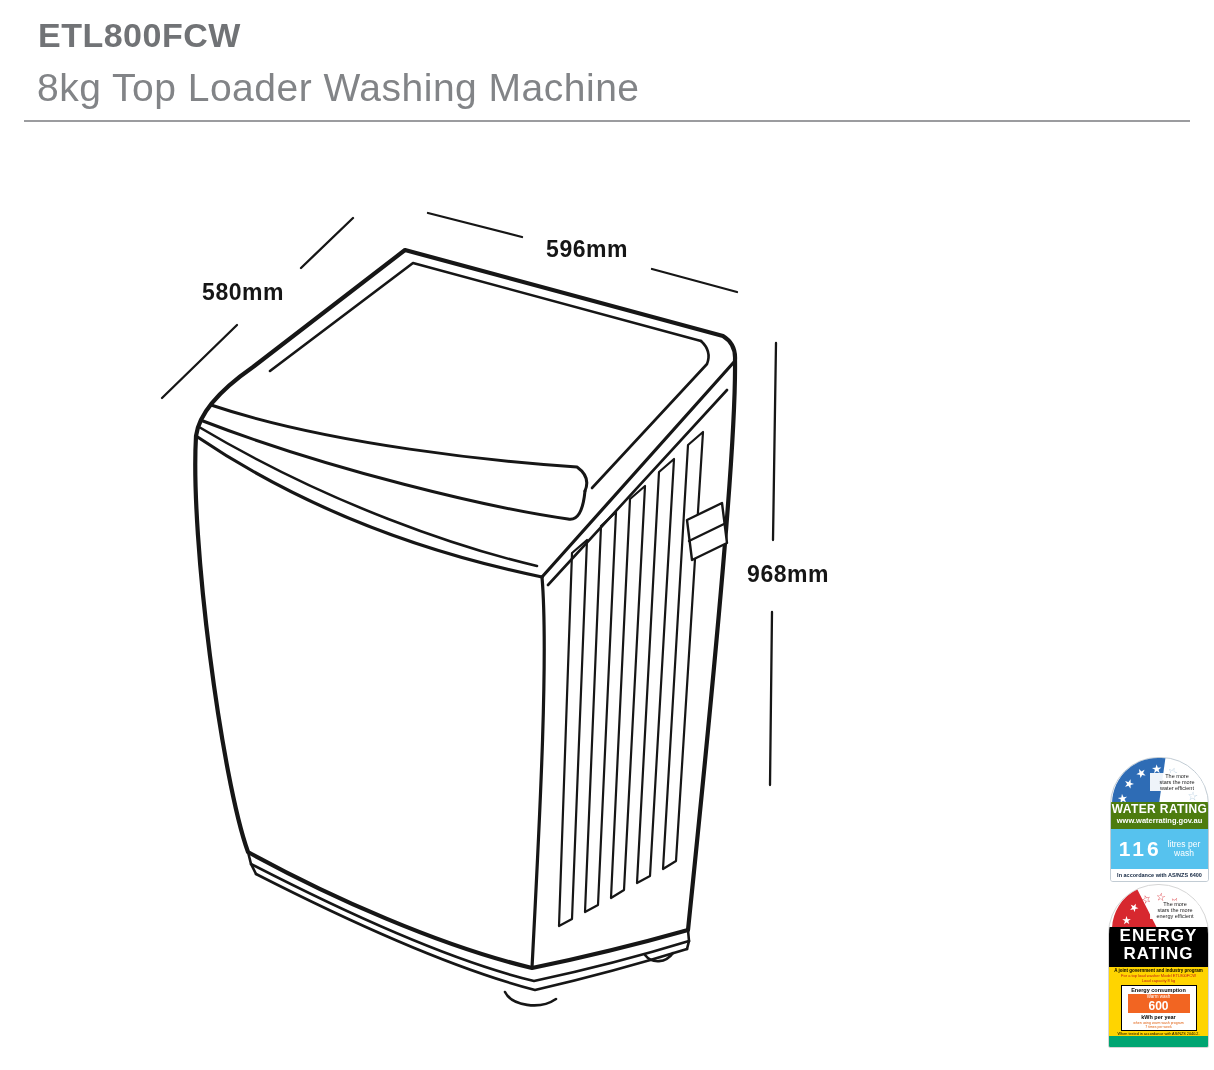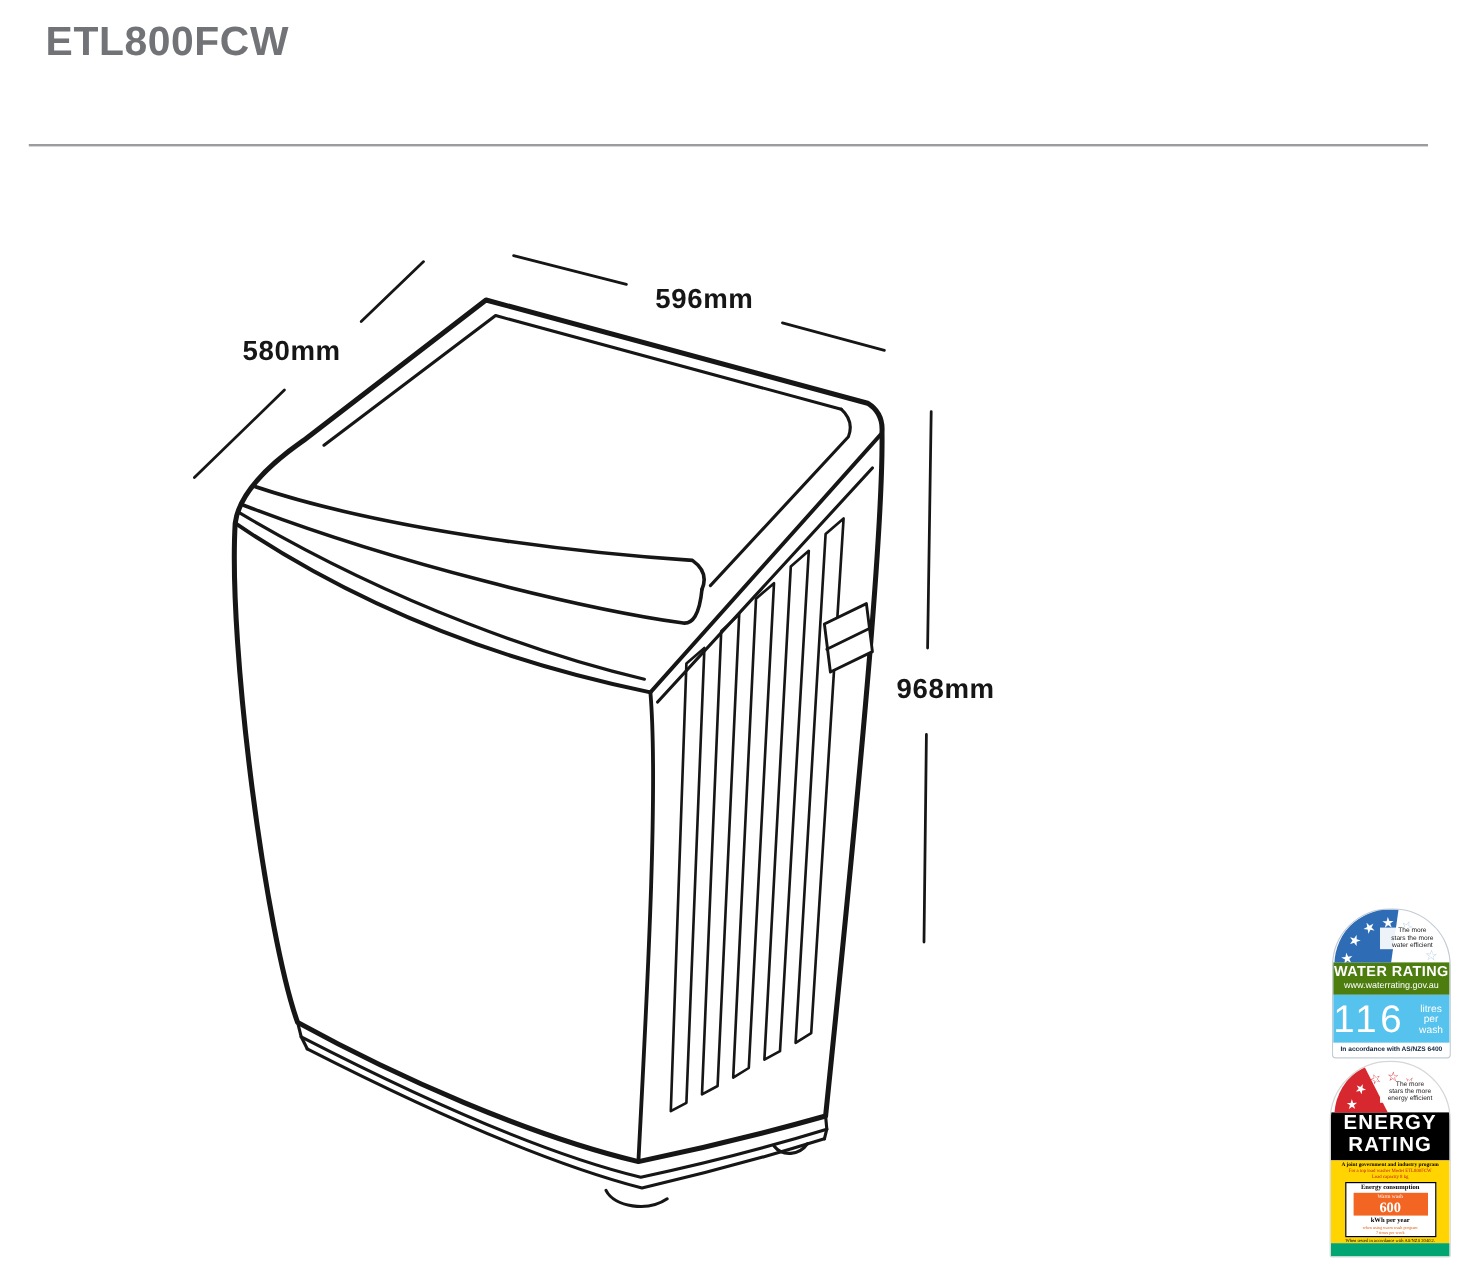--- a/index.html
+++ b/index.html
@@ -20,53 +20,54 @@
   .rating-note{position:absolute;text-align:center;color:#222;background:rgba(255,255,255,.92);
                font-size:5.5px;line-height:6px;font-weight:400;}
   .star-txt{font-family:"DejaVu Sans",sans-serif;}
   
   .wlabel{position:absolute;left:1110px;top:757px;width:97px;height:123px;
           border:1px solid #c2ccd4;border-radius:48px 48px 3px 3px;overflow:hidden;
           background:#fff;display:flex;flex-direction:column;}
   .wdome{height:44px;position:relative;flex:none;}
   .wband{flex:none;height:27px;background:#4d7c0f;color:#fff;text-align:center;}
   .wband .t1{font-size:12px;font-weight:700;letter-spacing:.4px;line-height:15px;}
-  .wband .t2{font-size:7.5px;font-weight:400;line-height:8px;}
+  .wband .t2{font-size:7.5px;font-weight:700;line-height:8px;}
   .wblue{flex:none;height:40px;background:#56C2EE;display:flex;align-items:center;
          justify-content:center;gap:6px;color:#fff;}
-  .wblue .big{font-size:32px;font-weight:400;letter-spacing:3px;}
+  .wblue .big{font-size:21px;font-weight:700;letter-spacing:3px;}
   .wblue .unit{font-size:8.5px;line-height:9px;text-align:center;}
   .wfoot{flex:1;font-size:5.5px;font-weight:700;text-align:center;color:#10243f;
          line-height:12px;background:#fff;}
   
   .elabel{position:absolute;left:1108px;top:884px;width:99px;height:162px;
           border:1px solid #d6d6d6;border-radius:50px 50px 2px 2px;overflow:hidden;
           background:#fff;display:flex;flex-direction:column;}
   .edome{height:42px;position:relative;flex:none;}
   .eband{flex:none;height:40px;background:#000;color:#fff;text-align:center;padding-top:0;}
   .eband .big{font-size:17px;font-weight:700;line-height:18px;letter-spacing:1px;}
-  .ebody{flex:1;background:#FFD400;text-align:center;overflow:hidden;font-family:Liberation Serif, serif;}
+  .ebody{flex:1;background:#FFD400;text-align:center;overflow:hidden;}
   .e-prog{font-size:4.5px;font-weight:700;line-height:6px;color:#000;margin-top:1px;}
   .e-red{font-size:4px;line-height:4.8px;color:#c01818;}
   .ebox{width:70px;margin:1px auto 1px;background:#fff;border:1px solid #000;padding:1px 2px;}
   .ebox-h{font-size:5.5px;font-weight:700;line-height:6.5px;color:#000;}
   .eorange{background:#F26522;color:#fff;margin:1px 4px;padding:0 0 1px;}
   .eorange .m{font-size:4.5px;line-height:5.5px;}
   .eorange .v{font-size:12px;font-weight:700;line-height:12px;}
   .ekwh{font-size:5.5px;font-weight:700;line-height:7px;color:#000;}
   .e-o{font-size:3.5px;color:#e06010;line-height:4.2px;}
   .e-t{font-size:3.8px;line-height:4.6px;color:#000;}
   .egreen{flex:none;height:11px;background:#00A572;}
 </style>
 </head>
 <body>
 
 <div class="canvas">
 
   <div class="model-title">ETL800FCW</div>
+  <div class="subtitle">8kg Top Loader Washing Machine</div>
   <div class="rule"></div>
 
   <svg class="drawing" width="1214" height="1070" viewBox="0 0 1214 1070" fill="none" stroke="#161616" stroke-linecap="round" stroke-linejoin="round">
     <g>
 
       <path stroke-width="4.2" d="M405,250 L723,336 Q736,344 735,360 C736,430 722,600 688,930
                Q610,952 532,968 C440,946 330,897 248,852
                C222,780 190,540 196,436 Q200,404 253,367 Z"></path>
 
       <g stroke-width="2.6">

